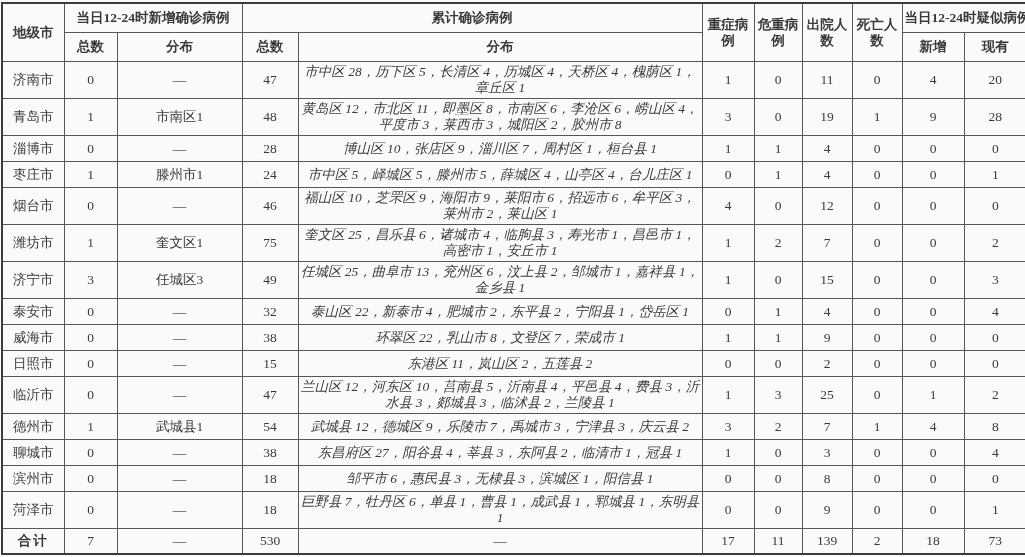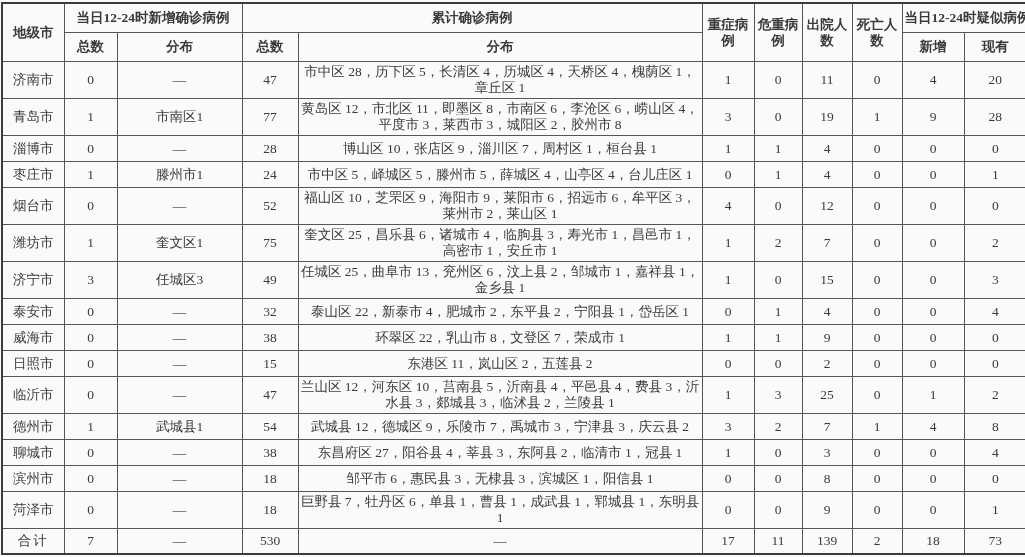--- a/index.html
+++ b/index.html
@@ -51,26 +51,27 @@
     white-space: nowrap;
     font-size: 12.5px;
     padding: 2px 0;
   }
   tbody td {
     height: 21px;
   }
   td.dist {
     text-align: left;
     padding: 2px 7px;
+    font-style: italic;
   }
   tfoot td {
     height: 20px;
   }
   tfoot td.total-label {
-    font-weight: normal;
+    font-weight: bold;
     letter-spacing: 2px;
   }
 </style>
 </head>
 <body>
 
 <div class="page">
   <table class="stats">
     <colgroup>
       <col style="width:62px">
@@ -118,21 +119,21 @@
     <td>11</td>
     <td>0</td>
     <td>4</td>
     <td>20</td>
   </tr>
 
   <tr>
     <td>青岛市</td>
     <td>1</td>
     <td>市南区1</td>
-    <td>77</td>
+    <td>48</td>
     <td class="dist">黄岛区 12，市北区 11，即墨区 8，市南区 6，李沧区 6，崂山区 4，平度市 3，莱西市 3，城阳区 2，胶州市 8</td>
     <td>3</td>
     <td>0</td>
     <td>19</td>
     <td>1</td>
     <td>9</td>
     <td>28</td>
   </tr>
 
   <tr>
@@ -160,21 +161,21 @@
     <td>4</td>
     <td>0</td>
     <td>0</td>
     <td>1</td>
   </tr>
 
   <tr>
     <td>烟台市</td>
     <td>0</td>
     <td>—</td>
-    <td>52</td>
+    <td>46</td>
     <td class="dist">福山区 10，芝罘区 9，海阳市 9，莱阳市 6，招远市 6，牟平区 3，莱州市 2，莱山区 1</td>
     <td>4</td>
     <td>0</td>
     <td>12</td>
     <td>0</td>
     <td>0</td>
     <td>0</td>
   </tr>
 
   <tr>

